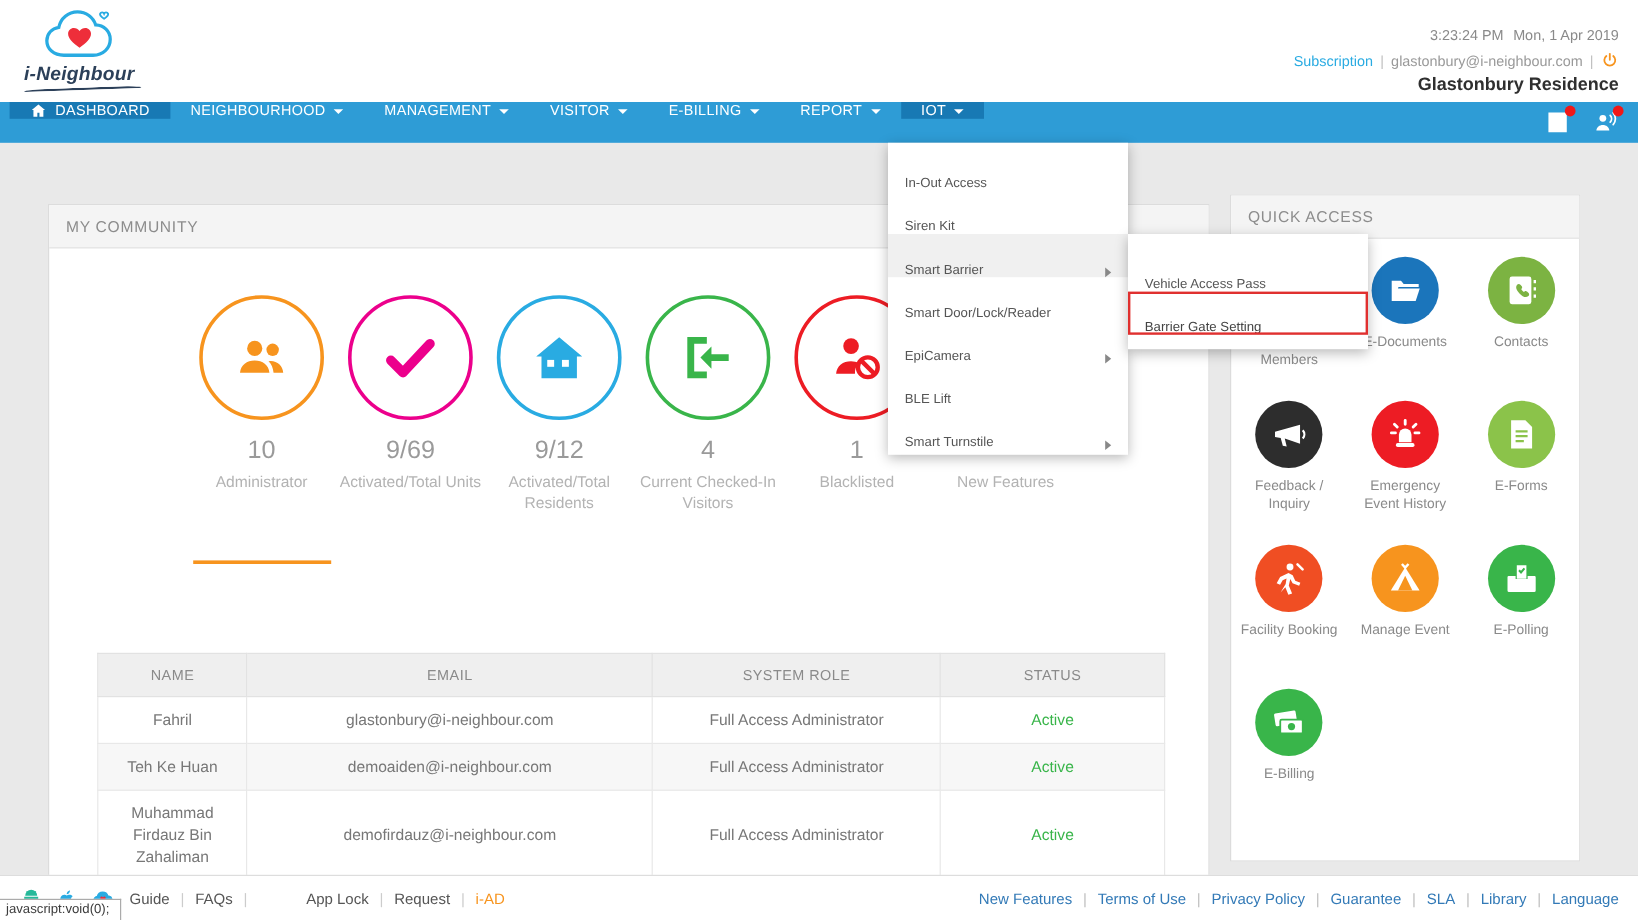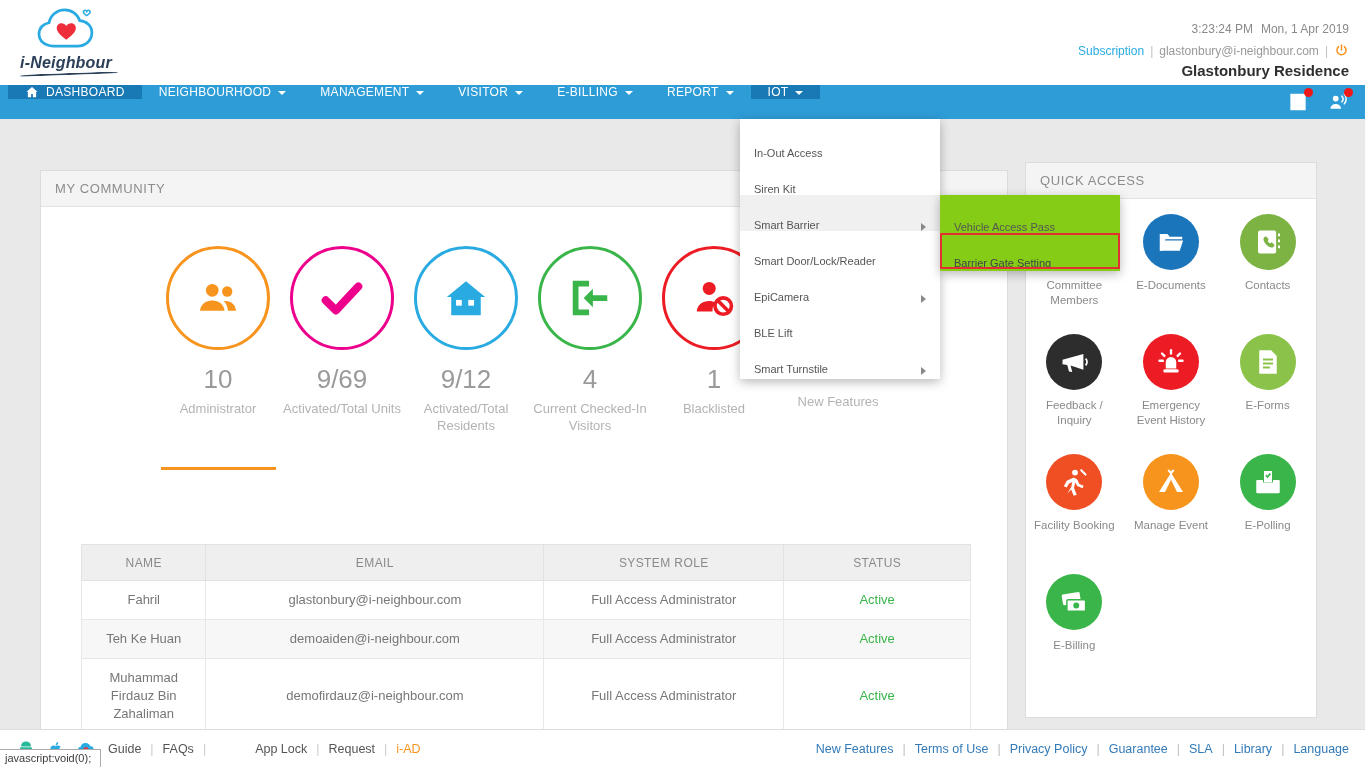--- a/index.html
+++ b/index.html
@@ -31,38 +31,38 @@
   .nav-item.active{background:#1879b4}
   .nav-home-ic svg{width:14px;height:14px;fill:#fff}
   .caret-down{width:0;height:0;border-left:4px solid transparent;border-right:4px solid transparent;border-top:4px solid #fff;margin-top:1px}
   .nav-right{margin-left:auto;display:flex;align-items:center;gap:18px;padding-right:16px}
   .nav-icon{position:relative;width:22px;height:22px;color:#fff}
   .nav-icon svg{width:22px;height:22px;fill:currentColor}
   .badge-dot{position:absolute;top:-3px;right:-4px;width:9px;height:9px;border-radius:50%;background:#f01818}
 
   
   .menu{position:absolute;left:740px;top:119px;width:200px;background:#fff;box-shadow:0 3px 10px rgba(0,0,0,.28);z-index:50;padding:4px 0}
-  .submenu{position:absolute;left:940px;top:195px;width:180px;background:#84cc16;box-shadow:0 3px 10px rgba(0,0,0,.28);z-index:50;padding:2px 0}
+  .submenu{position:absolute;left:940px;top:195px;width:200px;background:#ffffff;box-shadow:0 3px 10px rgba(0,0,0,.28);z-index:50;padding:12px 0}
   .menu-item{height:36px;display:flex;align-items:flex-end;justify-content:space-between;padding:0 14px;font-size:11px;color:#555}
   .menu-item.hl{background:#f0f0f0}
   .menu-item.red-box{outline:2px solid #e0302f;outline-offset:-2px;color:#444}
   .caret-right{width:0;height:0;border-top:4px solid transparent;border-bottom:4px solid transparent;border-left:5px solid #888}
 
   
   .panel{position:absolute;background:#fff;border:1px solid #dcdcdc;z-index:10}
   .panel-header{height:36px;background:#f4f4f4;border-bottom:1px solid #e3e3e3;display:flex;align-items:center;padding:0 14px;font-size:13px;color:#8c8c8c;letter-spacing:.6px}
   #community{left:40px;top:170px;width:968px;height:590px}
   #quickaccess{left:1025px;top:162px;width:292px;height:556px}
 
   
   .stats{display:flex;padding:39px 0 0 115px}
   .stat{width:124px;text-align:center}
   .stat-circle{width:104px;height:104px;border-radius:50%;border:3px solid;margin:0 auto;display:flex;align-items:center;justify-content:center;background:#fff}
   .stat-circle svg{width:46px;height:46px;fill:currentColor}
-  .stat-value{font-size:26px;color:#9a9a9a;margin-top:14px;min-height:24px}
+  .stat-value{font-size:21px;color:#9a9a9a;margin-top:14px;min-height:24px}
   .stat-label{font-size:13px;color:#b3b3b3;line-height:17px;margin-top:5px;padding:0 2px}
   .tab-indicator{position:absolute;left:120px;top:296px;width:115px;height:3px;background:#f7941e}
 
   
   .table{position:absolute;left:40px;top:373px;width:890px;border-collapse:collapse;font-size:13px;color:#777}
   .table th{background:#efefef;height:36px;font-weight:normal;font-size:12px;color:#8a8a8a;letter-spacing:.4px;border:1px solid #e2e2e2}
   .table td{border:1px solid #e8e8e8;text-align:center;padding:10px 8px;background:#fff;line-height:18px}
   .table tr.alt td{background:#f7f7f7}
 
   

